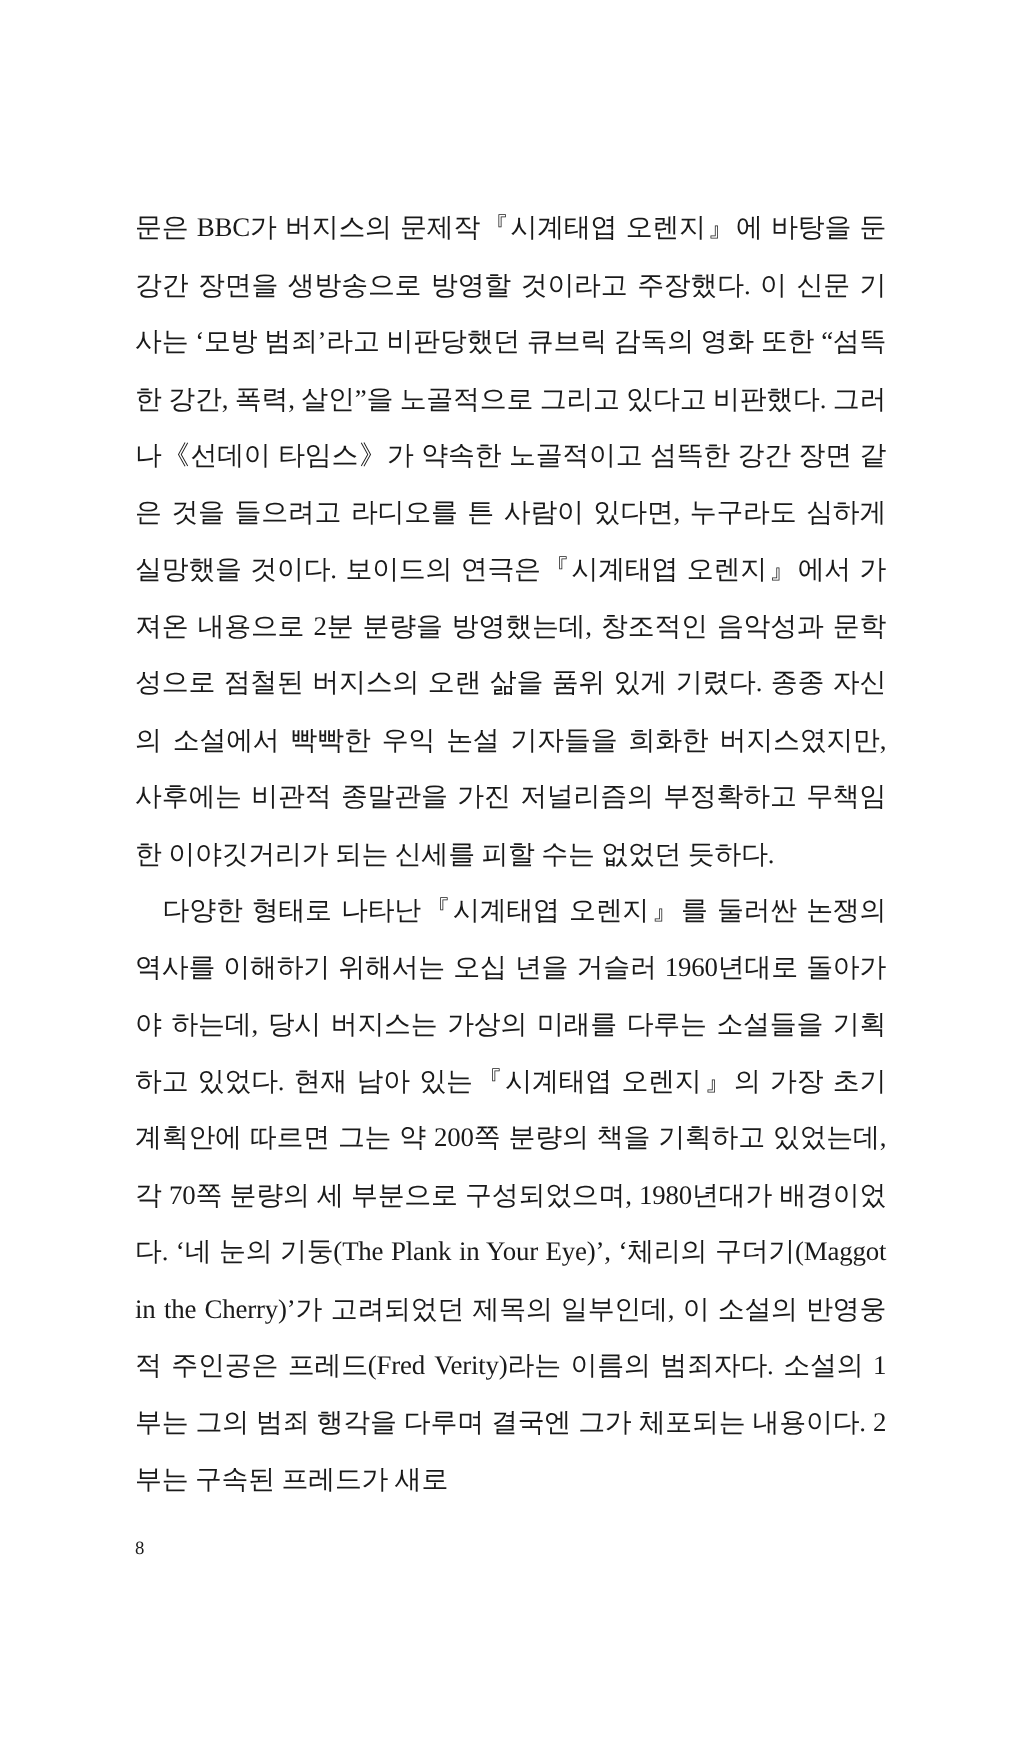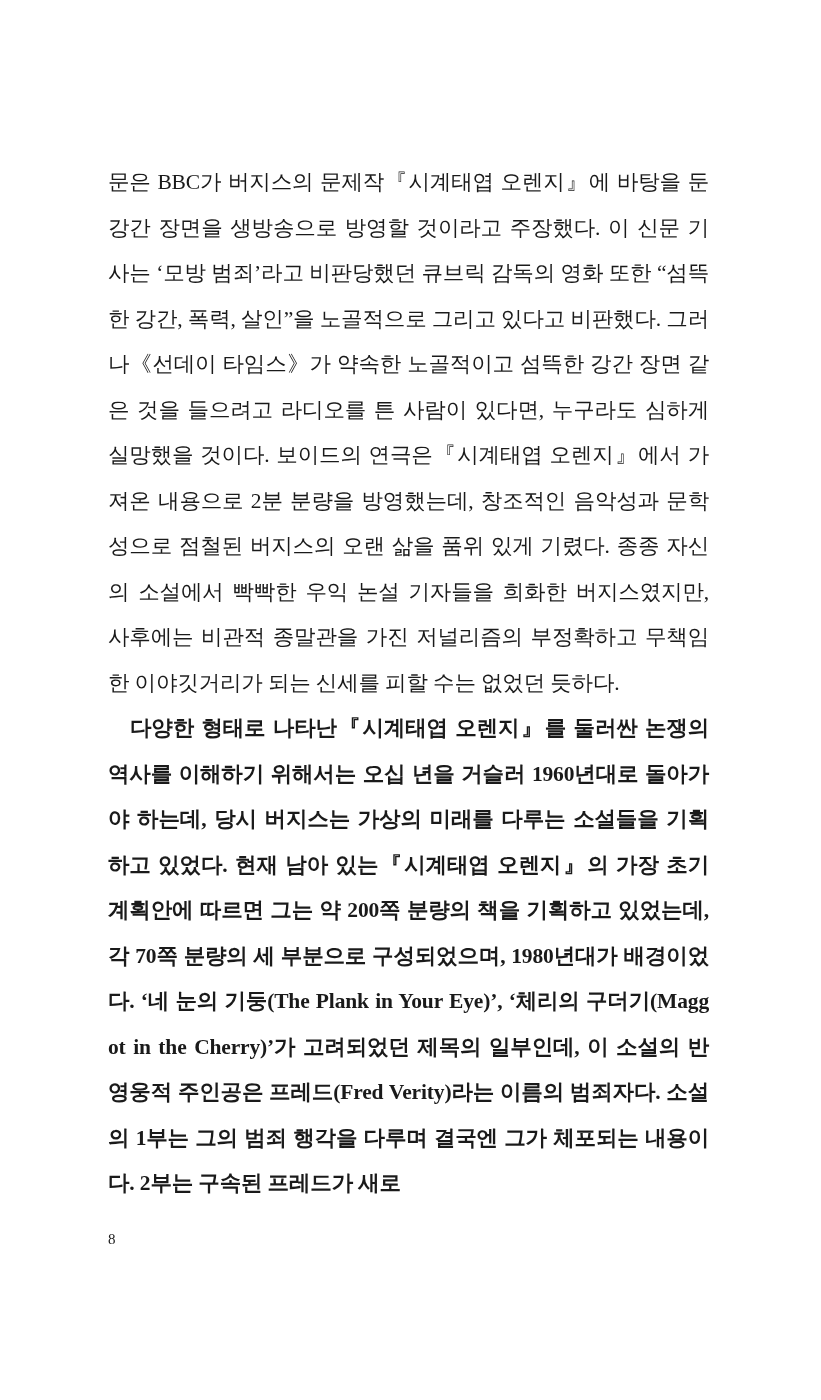--- a/index.html
+++ b/index.html
@@ -29,21 +29,20 @@
     text-align: justify;
     text-justify: inter-character;
     letter-spacing: -0.15px;
     word-break: break-all;
   }
   .body-text p {
     margin: 0;
   }
   .body-text p.indent {
     text-indent: 22px;
-    font-weight: bold;
   }
   .folio {
     position: absolute;
     left: 108px;
     bottom: 152px;
     font-size: 15px;
     line-height: 18px;
     color: #1a1a1a;
     font-family: "Liberation Serif", "DejaVu Serif", serif;
   }

